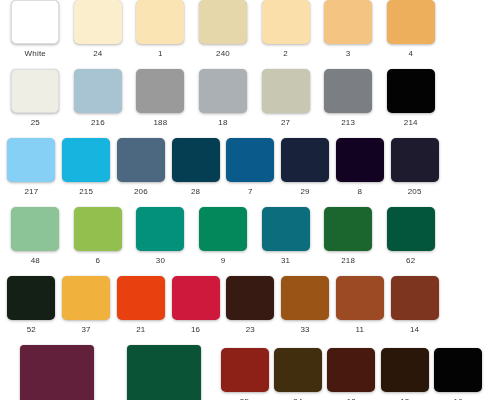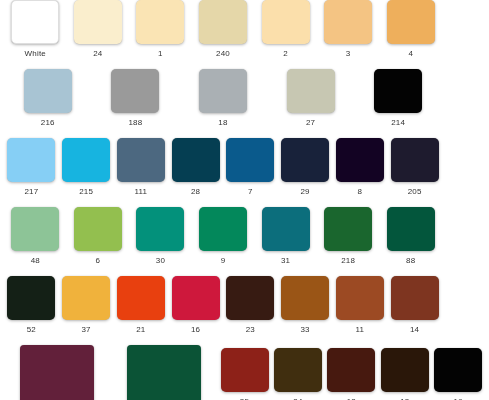--- a/index.html
+++ b/index.html
@@ -114,53 +114,61 @@
         <div class="chip-label">3</div>
       </div>
       <div class="swatch-cell">
         <div class="chip" style="background: rgb(238, 175, 92);"></div>
         <div class="chip-label">4</div>
       </div>
     </div>
     <div class="row-gap"></div>
     <div class="swatch-row">
       <div class="swatch-cell">
+        <div class="chip outlined" style="background: rgb(238, 238, 229);"></div>
+        <div class="chip-label">25</div>
+      </div>
+      <div class="swatch-cell">
         <div class="chip" style="background: rgb(168, 196, 211);"></div>
         <div class="chip-label">216</div>
       </div>
       <div class="swatch-cell">
         <div class="chip" style="background: rgb(154, 154, 154);"></div>
         <div class="chip-label">188</div>
       </div>
       <div class="swatch-cell">
         <div class="chip" style="background: rgb(170, 176, 180);"></div>
         <div class="chip-label">18</div>
       </div>
       <div class="swatch-cell">
         <div class="chip" style="background: rgb(199, 199, 178);"></div>
         <div class="chip-label">27</div>
       </div>
       <div class="swatch-cell">
+        <div class="chip" style="background: rgb(123, 126, 131);"></div>
+        <div class="chip-label">213</div>
+      </div>
+      <div class="swatch-cell">
         <div class="chip" style="background: rgb(3, 3, 3);"></div>
         <div class="chip-label">214</div>
       </div>
     </div>
     <div class="row-gap"></div>
     <div class="swatch-row">
       <div class="swatch-cell">
         <div class="chip" style="background: rgb(134, 207, 245);"></div>
         <div class="chip-label">217</div>
       </div>
       <div class="swatch-cell">
         <div class="chip" style="background: rgb(23, 180, 224);"></div>
         <div class="chip-label">215</div>
       </div>
       <div class="swatch-cell">
         <div class="chip" style="background: rgb(76, 104, 128);"></div>
-        <div class="chip-label">111</div>
+        <div class="chip-label">206</div>
       </div>
       <div class="swatch-cell">
         <div class="chip" style="background: rgb(5, 62, 82);"></div>
         <div class="chip-label">28</div>
       </div>
       <div class="swatch-cell">
         <div class="chip" style="background: rgb(10, 90, 140);"></div>
         <div class="chip-label">7</div>
       </div>
       <div class="swatch-cell">
@@ -197,21 +205,21 @@
       <div class="swatch-cell">
         <div class="chip" style="background: rgb(12, 110, 124);"></div>
         <div class="chip-label">31</div>
       </div>
       <div class="swatch-cell">
         <div class="chip" style="background: rgb(26, 102, 46);"></div>
         <div class="chip-label">218</div>
       </div>
       <div class="swatch-cell">
         <div class="chip" style="background: rgb(3, 86, 60);"></div>
-        <div class="chip-label">88</div>
+        <div class="chip-label">62</div>
       </div>
     </div>
     <div class="row-gap"></div>
     <div class="swatch-row">
       <div class="swatch-cell">
         <div class="chip" style="background: rgb(20, 32, 22);"></div>
         <div class="chip-label">52</div>
       </div>
       <div class="swatch-cell">
         <div class="chip" style="background: rgb(240, 178, 60);"></div>

